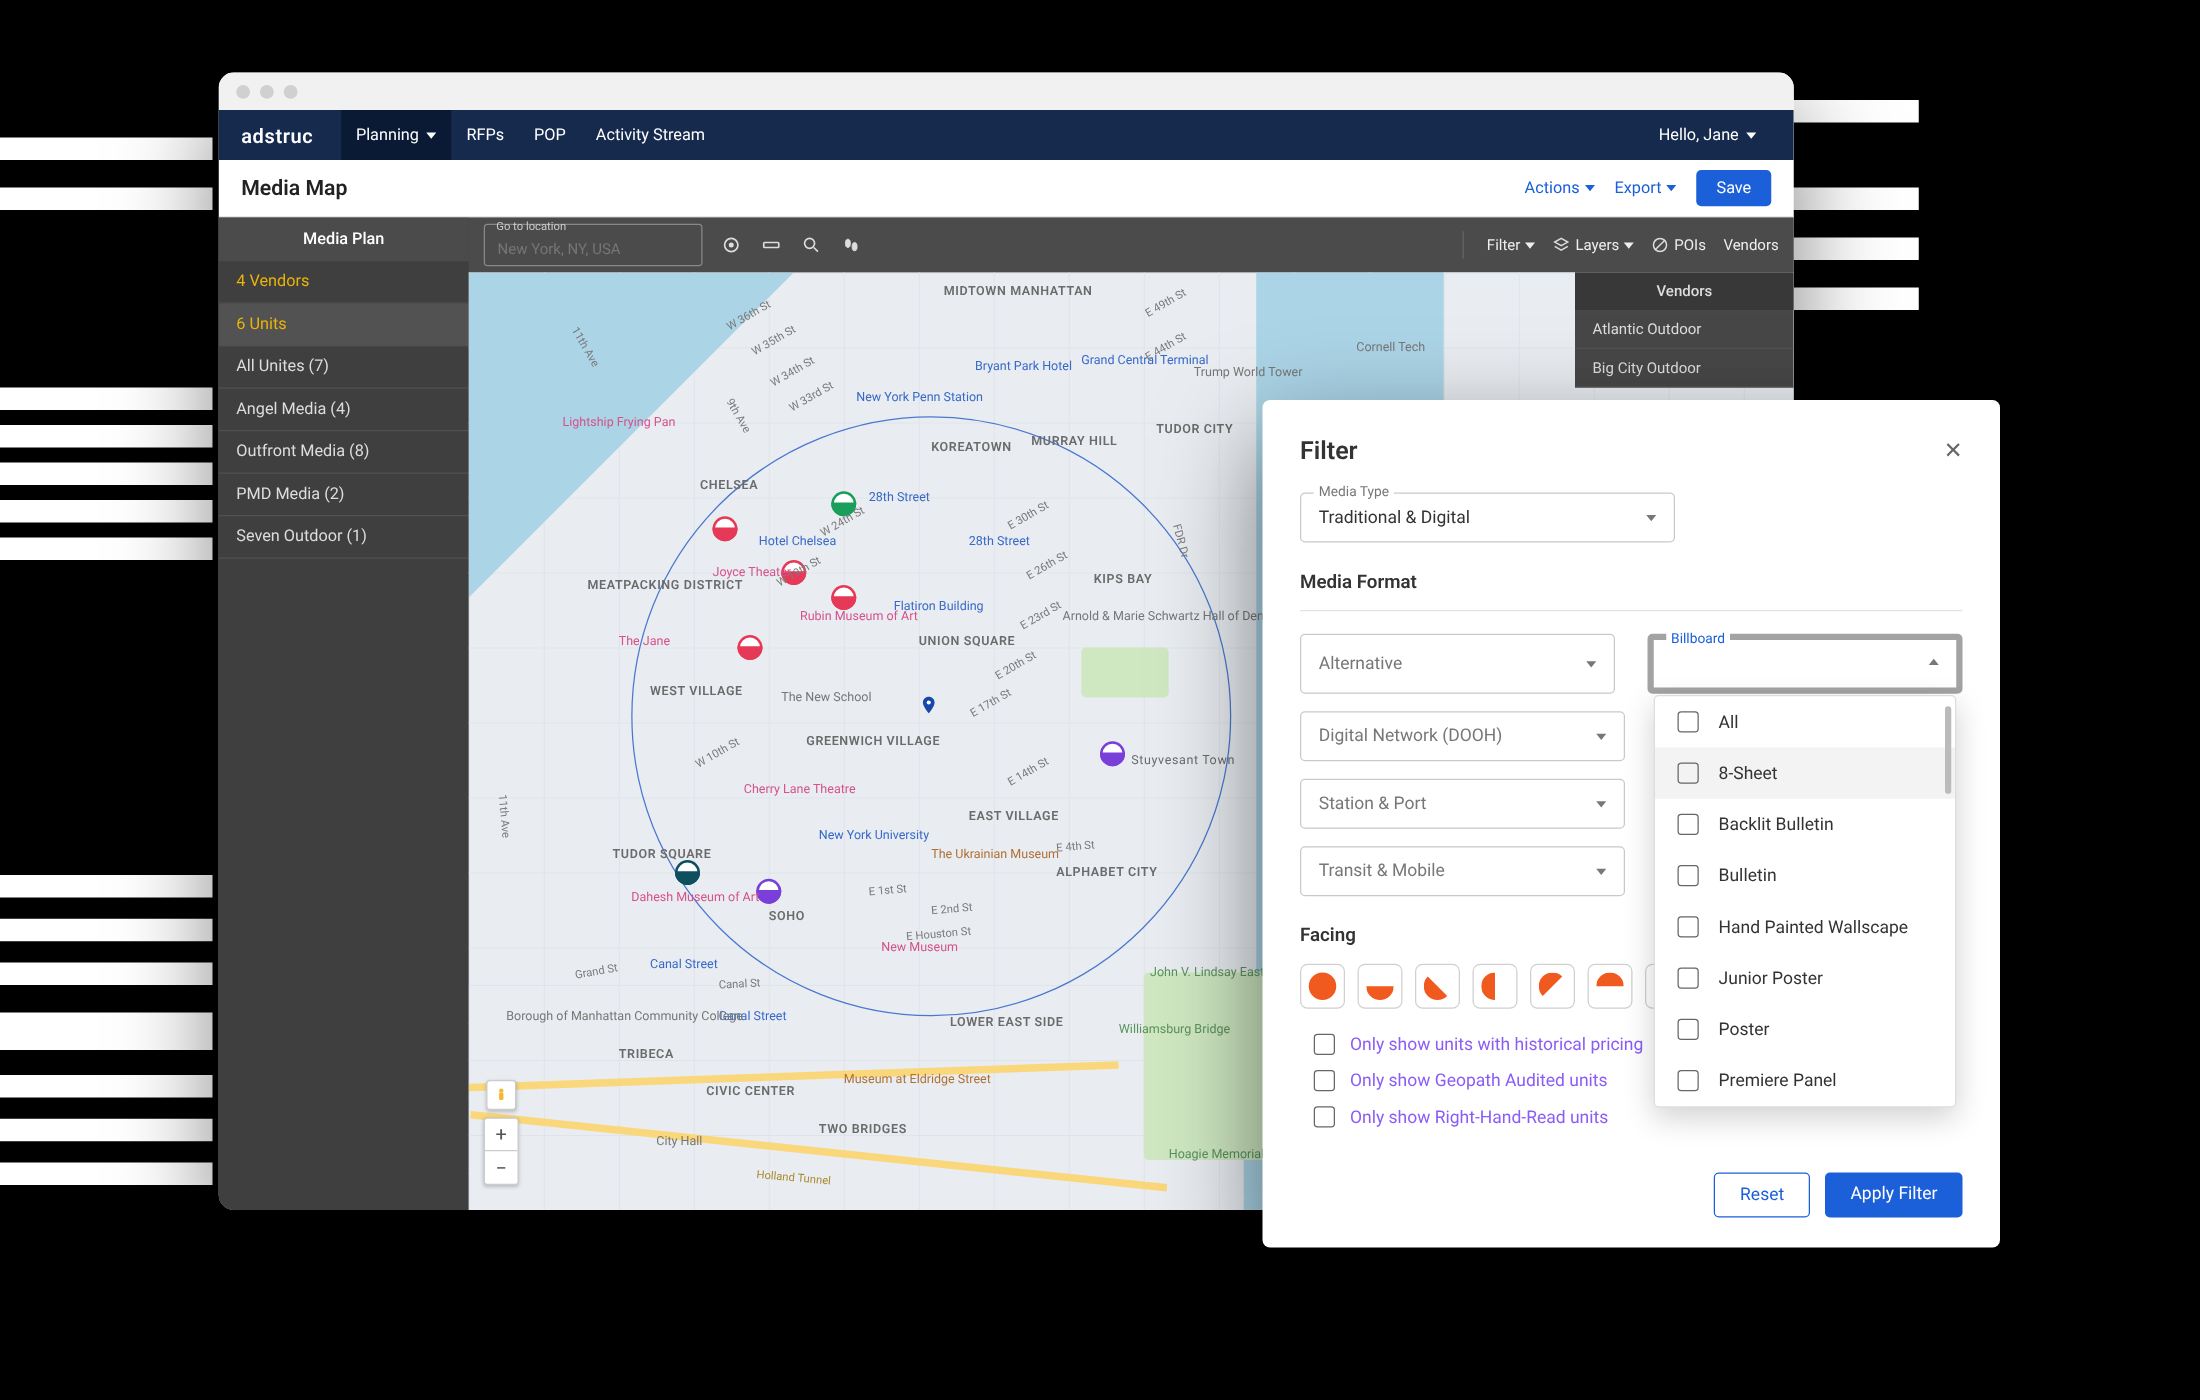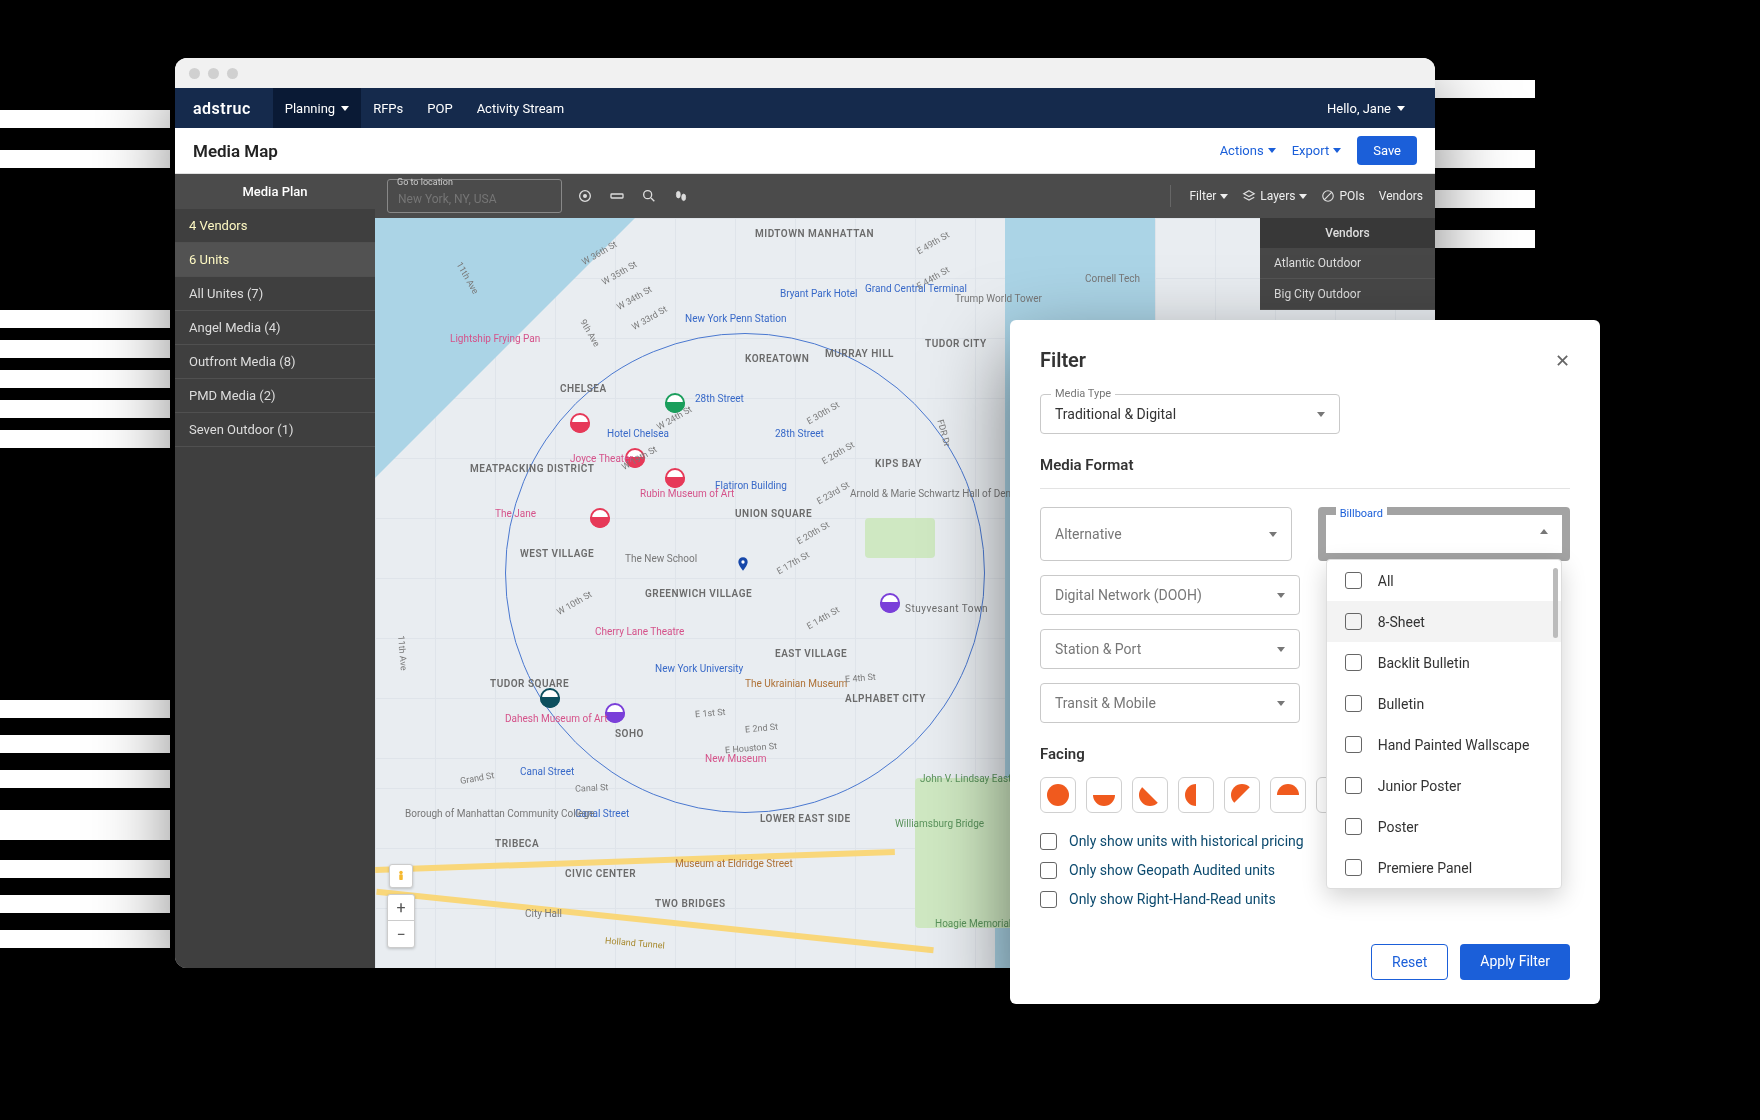--- a/index.html
+++ b/index.html
@@ -41,21 +41,21 @@
   .page-title { font-size: 17px; font-weight: 600; color: #222; }
   .sub-spacer { flex: 1; }
   .link-btn { color: #1b5fd9; font-size: 13px; display:flex; align-items:center; gap:4px; cursor:pointer; }
   .save-btn { background:#1b5fd9; color:#fff; padding:7px 16px; border-radius:4px; font-size:13px; cursor:pointer;}
 
   .workarea { flex:1; display:flex; background:#4b4b4b; position:relative; overflow:hidden;}
 
   .sidebar { width: 200px; background: #3f3f3f; color:#ddd; font-size:13px; display:flex; flex-direction:column;}
   .side-head { background:#4b4b4b; text-align:center; padding:10px 0; font-weight:500; color:#fff;}
   .side-row { padding:9px 14px; border-bottom:1px solid #505050; cursor:pointer;}
-  .side-row.dim { color:#fef9c3; }
+  .side-row.dim { color:#eab308; }
   .side-row.active { background:#525252; }
 
   .map-toolbar {
     position:absolute; left:200px; right:0; top:0; height:44px;
     background:#4b4b4b; display:flex; align-items:center; padding:0 12px; gap:14px; color:#ddd; font-size:12px;
   }
   .search-wrap { position:relative; width:175px;}
   .search-label { position:absolute; top:-2px; left:10px; font-size:9px; color:#ccc;}
   .search-input { width:100%; background:transparent; border:1px solid #888; border-radius:3px; padding:12px 10px 6px; color:#ccc; font-size:12px;}
   .tool-icon { width:18px; height:18px; display:flex; align-items:center; justify-content:center; cursor:pointer;}
@@ -124,28 +124,28 @@
   }
   .select-box.half{width:260px;}
   .select-float-label { position:absolute; top:-8px; left:10px; background:#fff; padding:0 4px; font-size:11px; color:#777;}
   .select-caret { margin-left:auto; color:#777;}
   .section-title { font-size:15px; font-weight:600; margin:22px 0 14px;}
   .hr { height:1px; background:#e3e3e3; margin:14px 0 18px;}
   .format-row { display:flex; gap:26px; margin-bottom:14px;}
   .facing-row { display:flex; gap:10px; margin:12px 0 20px;}
   .facing-chip { width:36px; height:36px; border:1px solid #d0d0d0; border-radius:6px; display:flex; align-items:center; justify-content:center; cursor:pointer;}
   .facing-chip .orange-dot{ width:22px; height:22px; background:#f05a1e; border-radius:50%;}
-  .check-row { display:flex; gap:12px; margin:12px 0; font-size:14px; color:#0c4a6e;}
+  .check-row { display:flex; align-items:center; gap:12px; margin:12px 11px; font-size:14px; color:#8b5cf6;}
   .cb { width:17px; height:17px; border:1.5px solid #666; border-radius:3px; cursor:pointer;}
   .filter-actions { display:flex; justify-content:flex-end; gap:12px; margin-top:36px;}
   .btn-outline { border:1px solid #1b5fd9; color:#1b5fd9; background:#fff; padding:9px 20px; border-radius:4px; cursor:pointer; font-size:14px;}
   .btn-solid { background:#1b5fd9; color:#fff; padding:9px 20px; border-radius:4px; cursor:pointer; font-size:14px;}
 
   
-  .select-box.open { border:8px solid #a3a3a3;text-decoration:underline;}
+  .select-box.open { border:5px solid #a3a3a3;text-decoration:underline;}
   .select-box.open .select-float-label{color:#1b5fd9;}
   .dropdown-list {
     position:absolute; left:0; right:0; top:44px;
     background:#fff; border:1px solid #ddd; border-radius:4px;
     box-shadow:0 8px 24px rgba(0,0,0,.18);
     max-height:390px; overflow:hidden;
     z-index:10;
   }
   .dd-scroll { position:absolute; right:3px; top:8px; width:5px; height:70px; background:#bbb; border-radius:3px;}
   .dd-row { display:flex; align-items:center; gap:16px; padding:12px 18px; cursor:pointer;}

